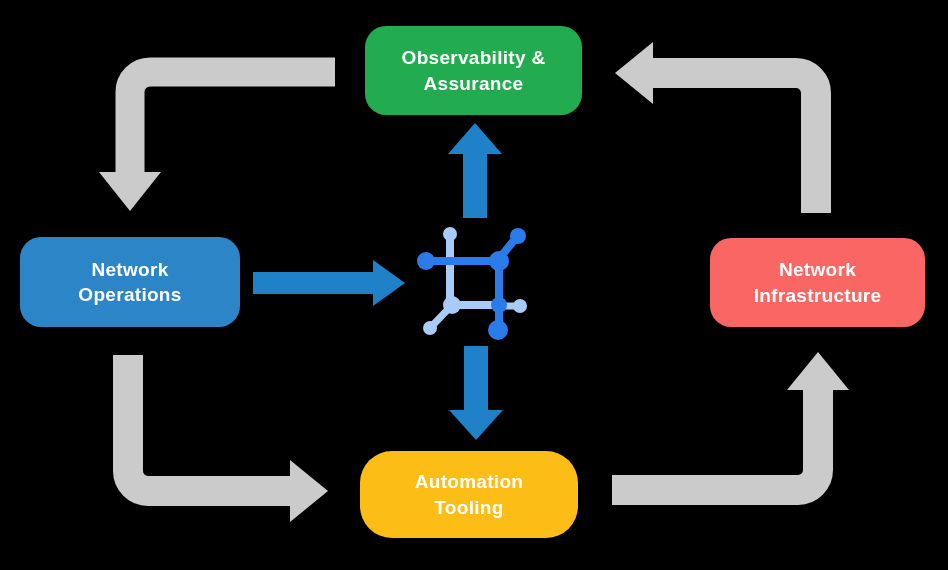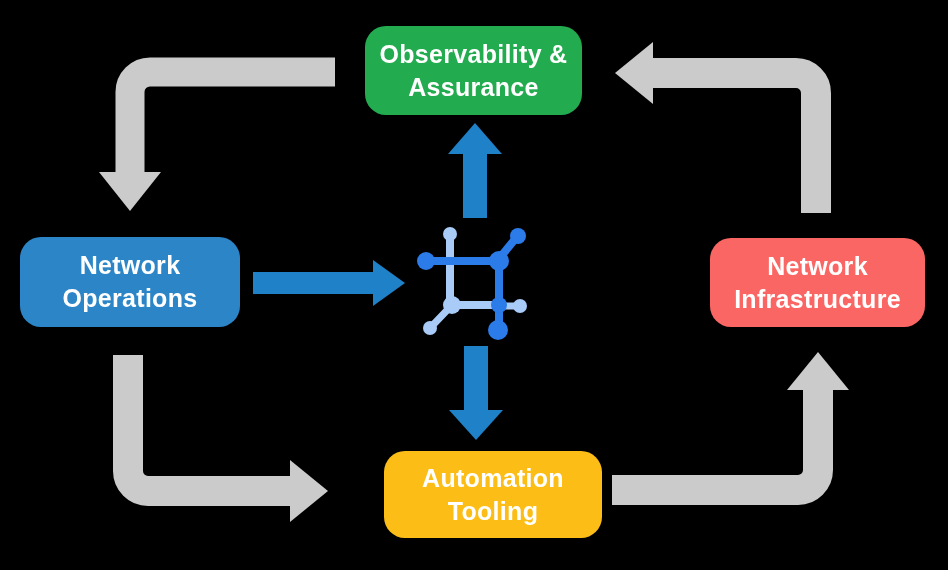--- a/index.html
+++ b/index.html
@@ -20,31 +20,31 @@
     left: 0;
     top: 0;
   }
   .node {
     position: absolute;
     display: flex;
     align-items: center;
     justify-content: center;
     text-align: center;
     color: #ffffff;
-    font-size: 25px;
+    font-size: 19px;
     font-weight: 600;
     letter-spacing: 0.3px;
     line-height: 1.32;
     border-radius: 21px;
     white-space: pre-line;
   }
   .node-observability { left: 365px; top: 26px;  width: 217px; height: 89px; background: #23AB50; }
   .node-operations    { left: 20px;  top: 237px; width: 220px; height: 90px; background: #2B85C6; }
   .node-infrastructure{ left: 710px; top: 238px; width: 215px; height: 89px; background: #FA6663; }
-  .node-automation    { left: 384px; top: 451px; width: 218px; height: 87px; background: #FCBD16; }
+  .node-automation    { left: 360px; top: 451px; width: 218px; height: 87px; background: #FCBD16; border-radius: 32px; }
 </style>
 </head>
 <body>
 
 <div class="stage">
 
   <svg width="948" height="570" viewBox="0 0 948 570">
 
     <g>
       <path d="M335,72 L150,72 A20,20 0 0 0 130,92 L130,173" fill="none" stroke="#CBCBCB" stroke-width="29"></path>

